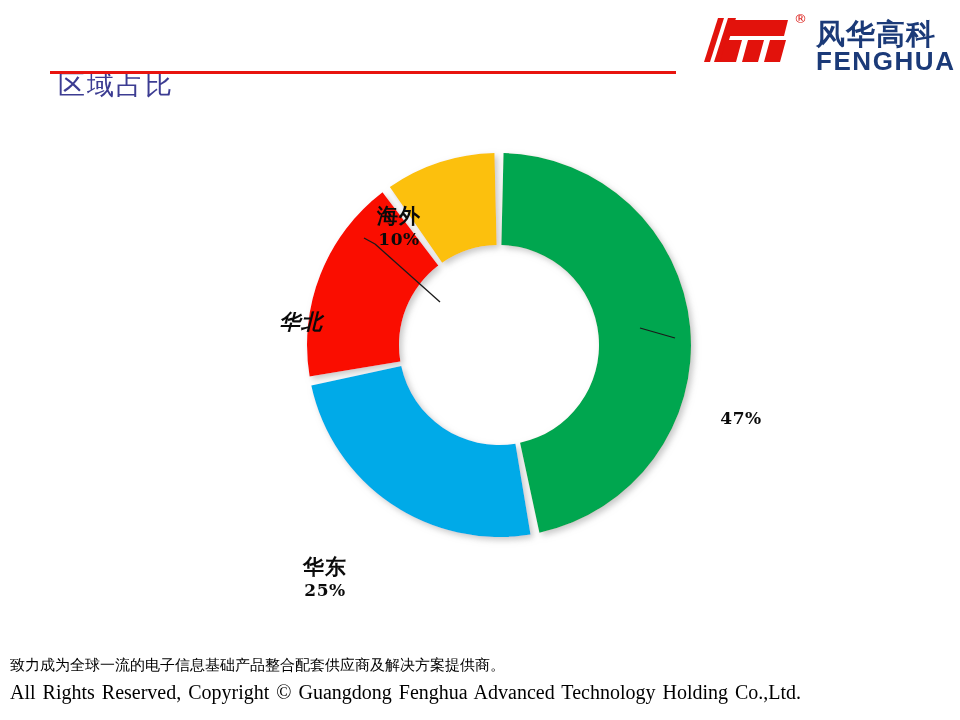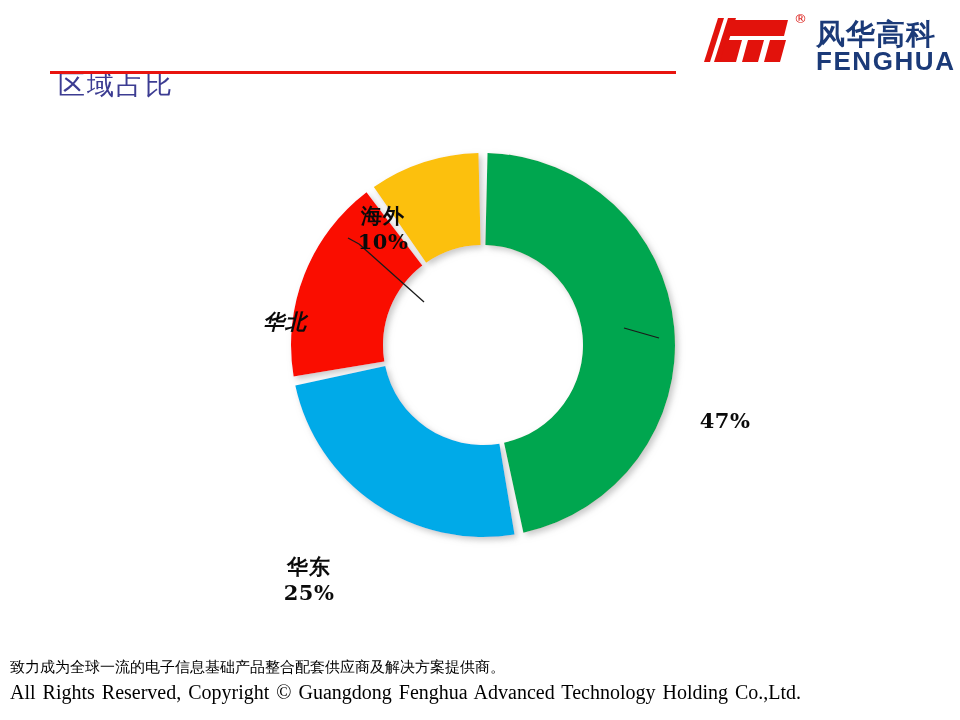--- a/index.html
+++ b/index.html
@@ -91,21 +91,21 @@
     color: #1b3a78;
     letter-spacing: 1.5px;
     white-space: nowrap;
     transform: scaleX(1.04);
     transform-origin: left center;
   }
 
   
   .chart-area {
     position: absolute;
-    left: 0;
+    left: 16px;
     top: 90px;
     width: 892px;
     height: 500px;
   }
   .donut-svg {
     position: absolute;
     left: 0;
     top: 0;
   }
 
@@ -118,38 +118,38 @@
     line-height: 1.22;
     white-space: nowrap;
   }
   .pie-label .name {
     display: block;
     font-size: 21px;
     letter-spacing: 1px;
   }
   .pie-label .pct {
     display: block;
-    font-size: 21px;
+    font-size: 17px;
     letter-spacing: 0.5px;
   }
 
   .label-overseas { left: 326px; top: 113px; width: 114px; }
   .label-north    { left: 228px; top: 219px; width: 114px; font-style: italic; }
   .label-east     { left: 252px; top: 464px; width: 114px; text-align: center; }
   .label-south    { left: 668px; top: 318px; width: 114px; text-align: center;}
 
   
   .footer {
     position: absolute;
     left: 10px;
     bottom: 14px;
     width: 940px;
   }
   .footer-cn {
-    font-family: Liberation Sans, sans-serif;
+    font-family: Liberation Mono, monospace;
     font-size: 15px;
     color: #000000;
     line-height: 1.42;
     white-space: nowrap;
   }
   .footer-en {
     font-family: Liberation Serif, serif;
     font-size: 20px;
     color: #000000;
     line-height: 1.42;

